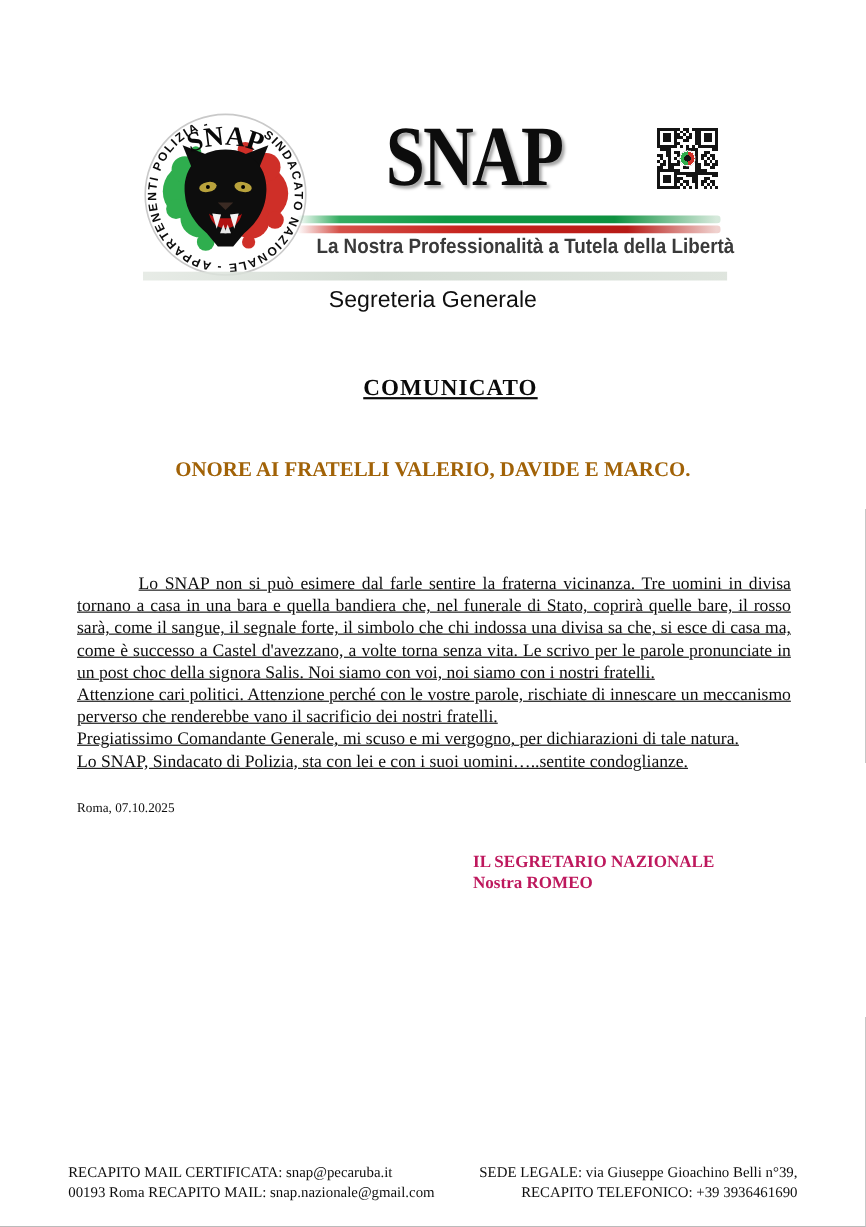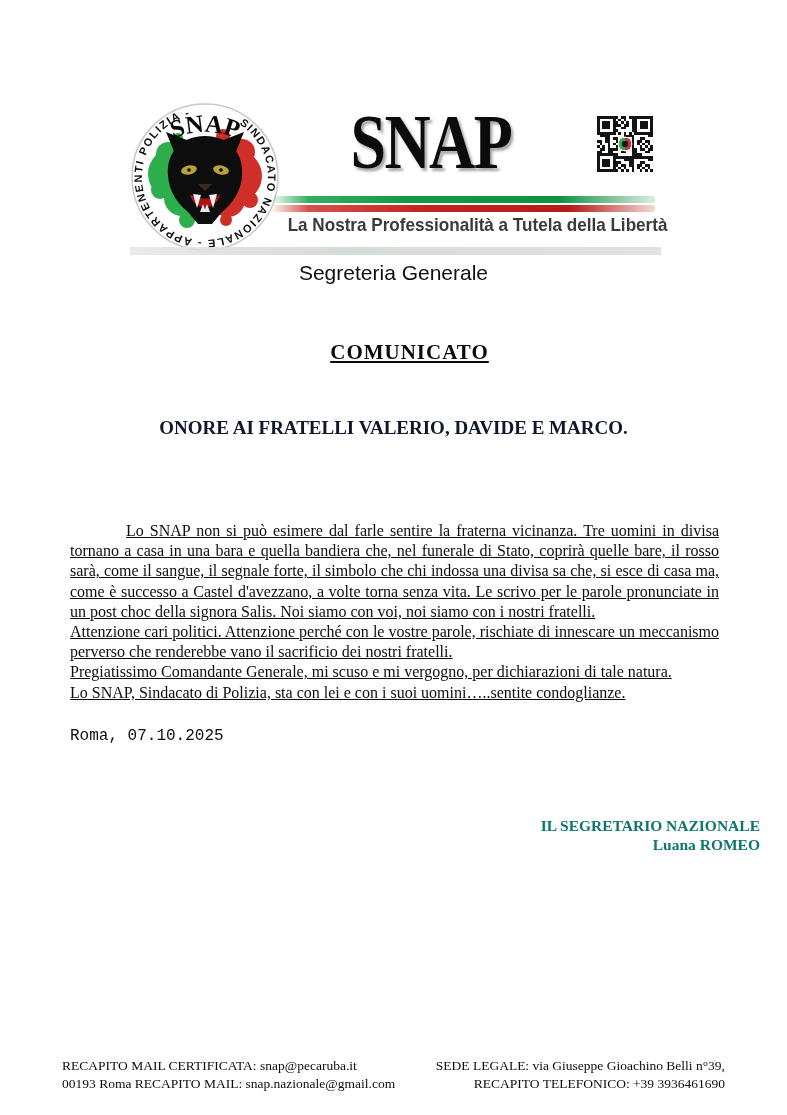--- a/index.html
+++ b/index.html
@@ -54,33 +54,33 @@
   }
   .doc-title {
     position:absolute; left:0; right:0; top:340px; text-align:center;
   }
   .doc-title span {
     font-weight:bold; font-size:21px; letter-spacing:1px;
     text-decoration:underline; color:#0a0a0a;margin-left:32px;
   }
   .doc-subject {
     position:absolute; left:0; right:0; top:417px; text-align:center;
-    font-weight:bold; font-size:19px; color:#0f172a;
+    font-weight:bold; font-size:19px; color:#a16207;
   }
 
   
   .body-text {
     position:absolute; left:70px; top:521px; width:649px;
     font-size:16px; line-height:20.2px; text-align:justify; color:#0d0d0d;text-decoration:underline;
   }
   .body-text p.indent { text-indent:56px; }
-  .dateline { position:absolute; left:70px; top:727px; font-size:16px; color:#0d0d0d;font-family:Liberation Mono, monospace; }
+  .dateline { position:absolute; left:70px; top:727px; font-size:12px; color:#0d0d0d; }
   .signature {
-    position:absolute; left:430px; top:817px; width:330px; text-align:right;
-    font-weight:bold; font-size:15.5px; line-height:18.5px; color:#0f766e;
+    position:absolute; left:430px; top:775px; width:330px; text-align:left;
+    font-weight:bold; font-size:15.5px; line-height:18.5px; color:#be185d;
   }
 
   
   .footer {
     position:absolute; left:62px; right:62px; top:1057px;
     display:flex; font-size:13.5px; line-height:18px; color:#0d0d0d;gap:16px;
   }
   .footer .col-left  { width:352px; text-align:left; }
   .footer .col-right { flex:1; text-align:right; }
 
@@ -422,21 +422,21 @@
     <p class="indent">Lo SNAP non si può esimere dal farle sentire la fraterna vicinanza. Tre uomini in divisa tornano a casa in una bara e quella bandiera che, nel funerale di Stato, coprirà quelle bare, il rosso sarà, come il sangue, il segnale forte, il simbolo che chi indossa una divisa sa che, si esce di casa ma, come è successo a Castel d'avezzano, a volte torna senza vita. Le scrivo per le parole pronunciate in un post choc della signora Salis. Noi siamo con voi, noi siamo con i nostri fratelli.</p>
     <p>Attenzione cari politici. Attenzione perché con le vostre parole, rischiate di innescare un meccanismo perverso che renderebbe vano il sacrificio dei nostri fratelli.</p>
     <p>Pregiatissimo Comandante Generale, mi scuso e mi vergogno, per dichiarazioni di tale natura.</p>
     <p>Lo SNAP, Sindacato di Polizia, sta con lei e con i suoi uomini…..sentite condoglianze.</p>
   </div>
 
   <div class="dateline">Roma, 07.10.2025</div>
 
   <div class="signature">
     <div>IL SEGRETARIO NAZIONALE</div>
-    <div>Luana ROMEO</div>
+    <div>Nostra ROMEO</div>
   </div>
 
   <div class="footer">
     <div class="col-left">
       <div>RECAPITO MAIL CERTIFICATA: snap@pecaruba.it</div>
       <div>00193 Roma RECAPITO MAIL: snap.nazionale@gmail.com</div>
     </div>
     <div class="col-right">
       <div>SEDE LEGALE: via Giuseppe Gioachino Belli n°39,</div>
       <div>RECAPITO TELEFONICO: +39 3936461690</div>

